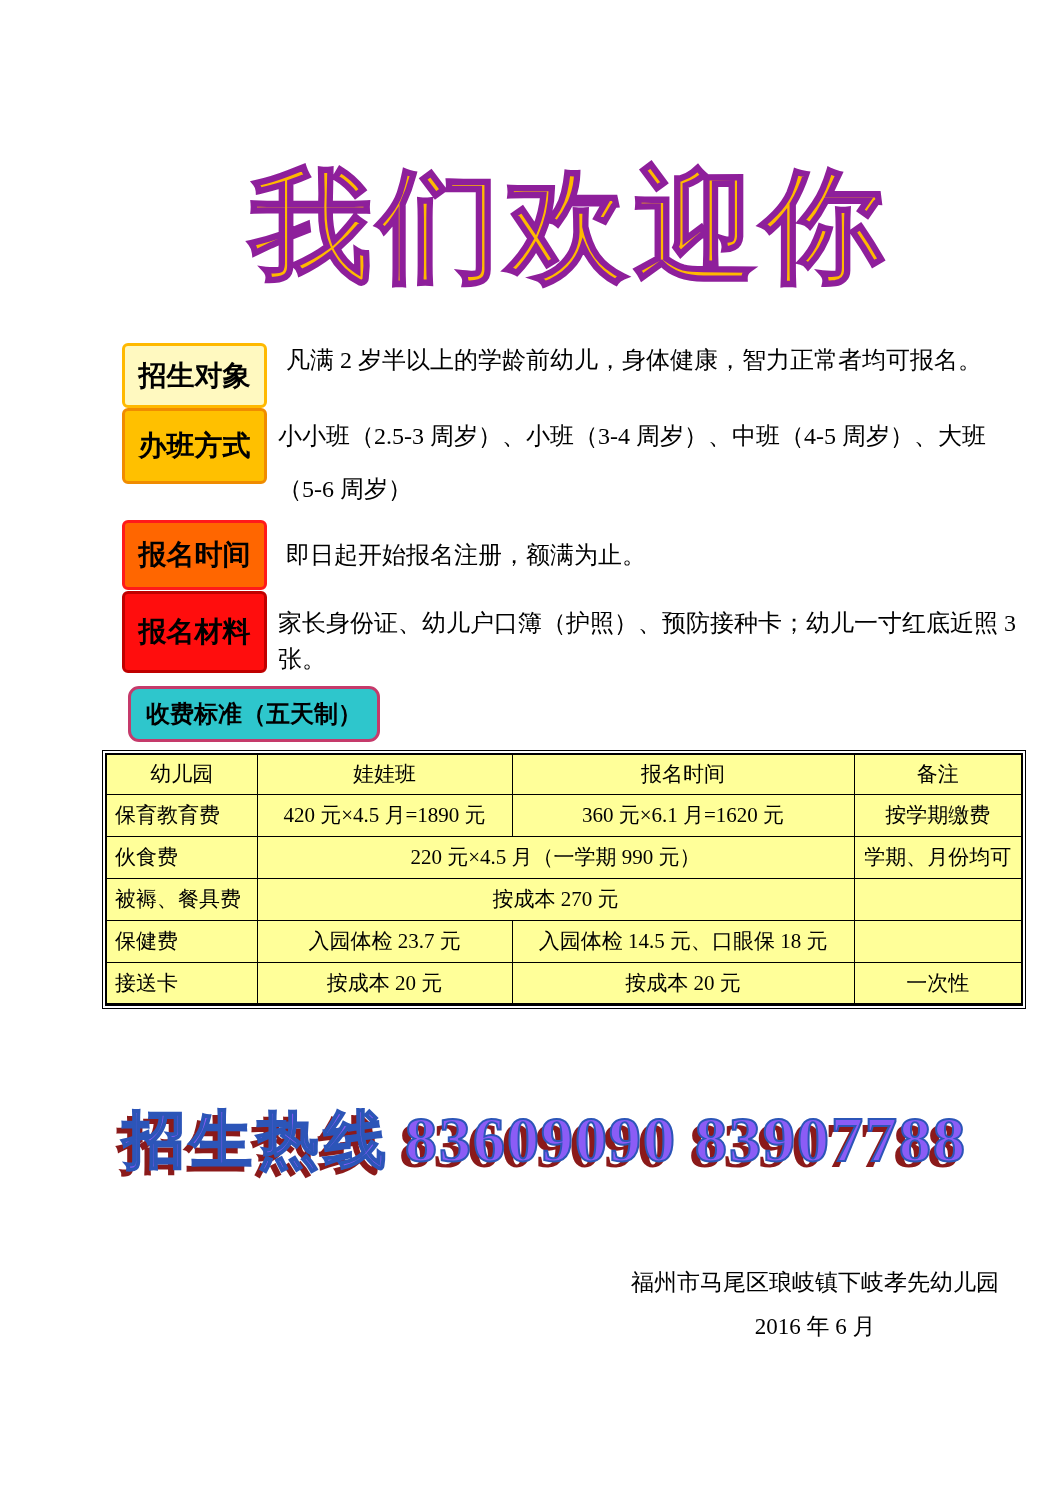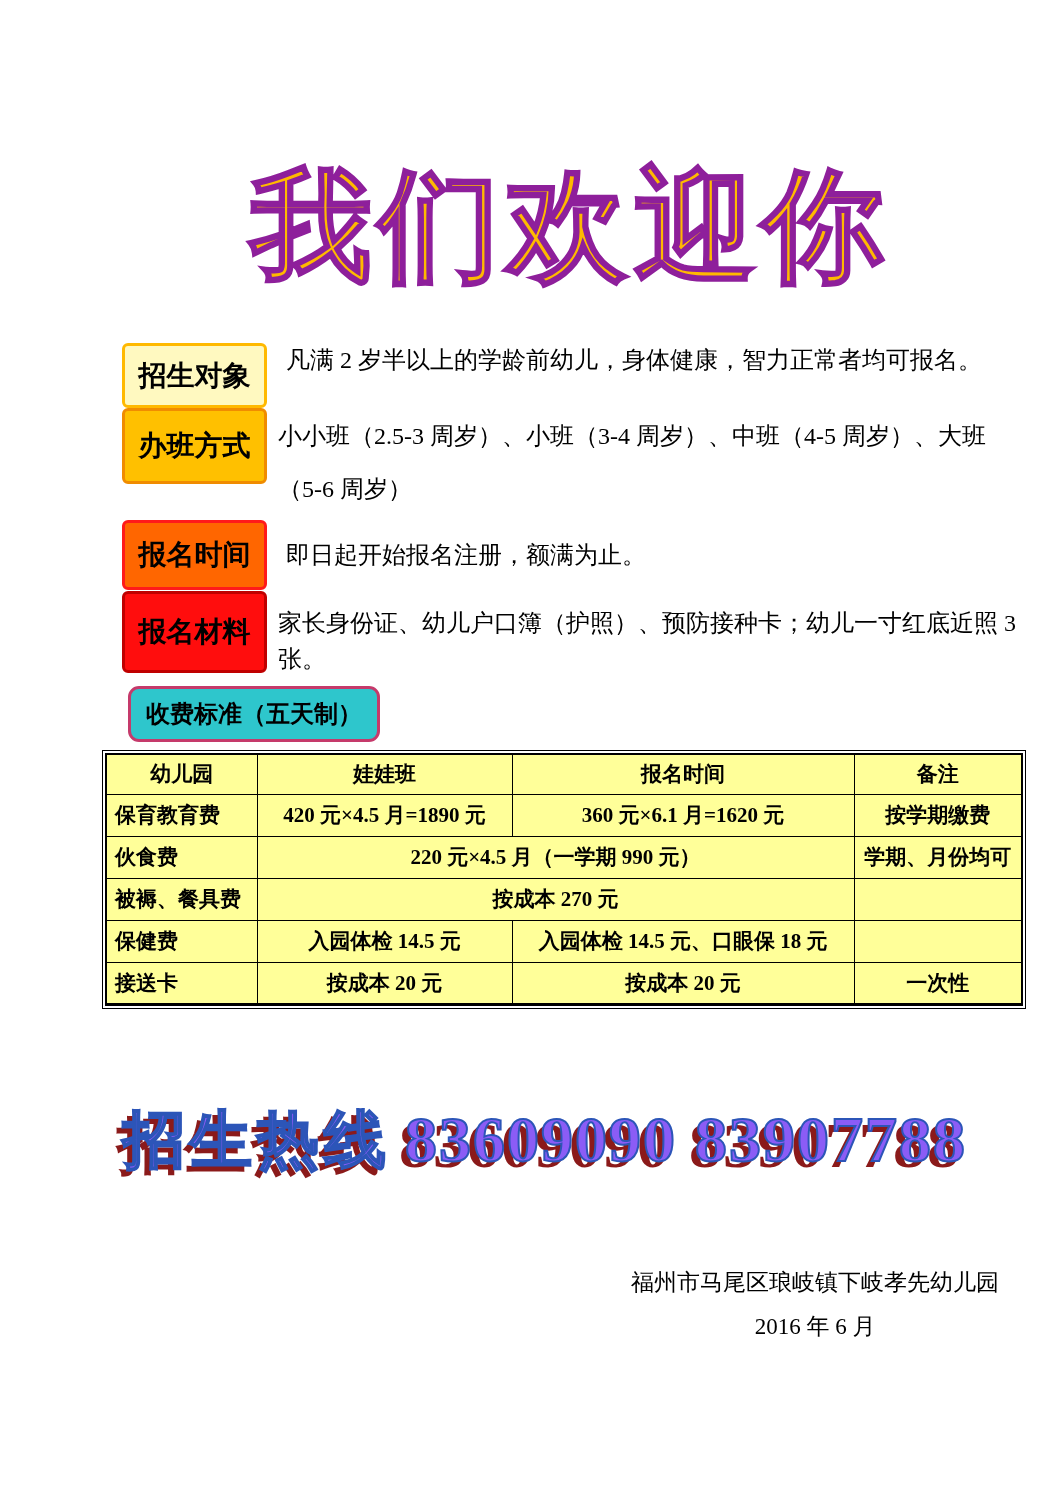--- a/index.html
+++ b/index.html
@@ -86,21 +86,21 @@
     border: 2.5px solid #000;
     border-bottom-width: 3px;
     outline: 1.5px solid #000;
     outline-offset: 2.5px;
     table-layout: fixed;
   }
   .fee-table th, .fee-table td {
     border: 1.5px solid #000;
     padding: 2px 2px;
     text-align: center;
-    font-weight: bold;
+    font-weight: normal;
     overflow: hidden;
   }
   .fee-table th { height: 40px; }
   .fee-table td { height: 42px; }
   .fee-table td.row-name { text-align: left; padding-left: 8px; }
 
   
   .hotline {
     position: absolute;
     top: 1095px; left: 40px; width: 930px;
@@ -180,21 +180,21 @@
       <td colspan="2">220 元×4.5 月（一学期 990 元）</td>
       <td>学期、月份均可</td>
     </tr>
     <tr>
       <td class="row-name">被褥、餐具费</td>
       <td colspan="2">按成本 270 元</td>
       <td></td>
     </tr>
     <tr>
       <td class="row-name">保健费</td>
-      <td>入园体检 14.5 元</td>
+      <td>入园体检 23.7 元</td>
       <td>入园体检 14.5 元、口眼保 18 元</td>
       <td></td>
     </tr>
     <tr>
       <td class="row-name">接送卡</td>
       <td>按成本 20 元</td>
       <td>按成本 20 元</td>
       <td>一次性</td>
     </tr>
   </tbody>

